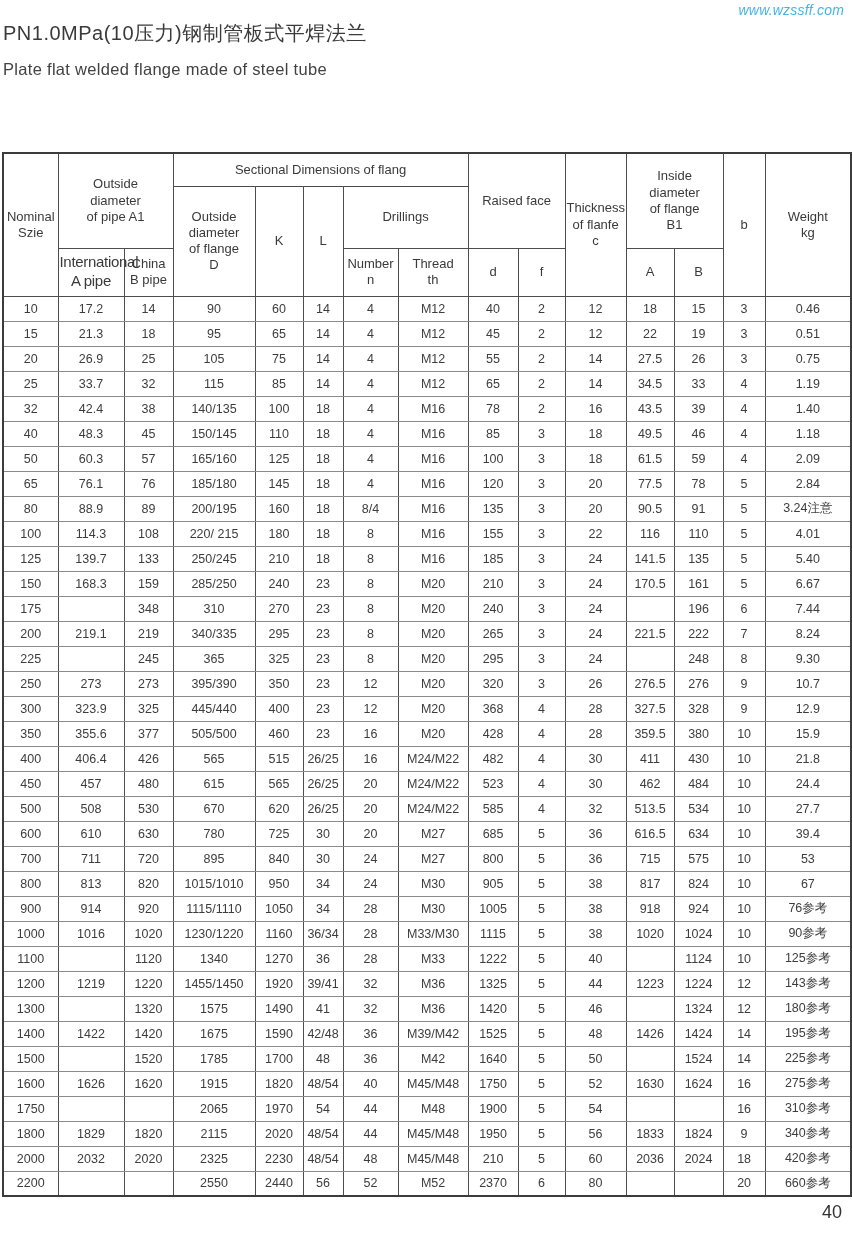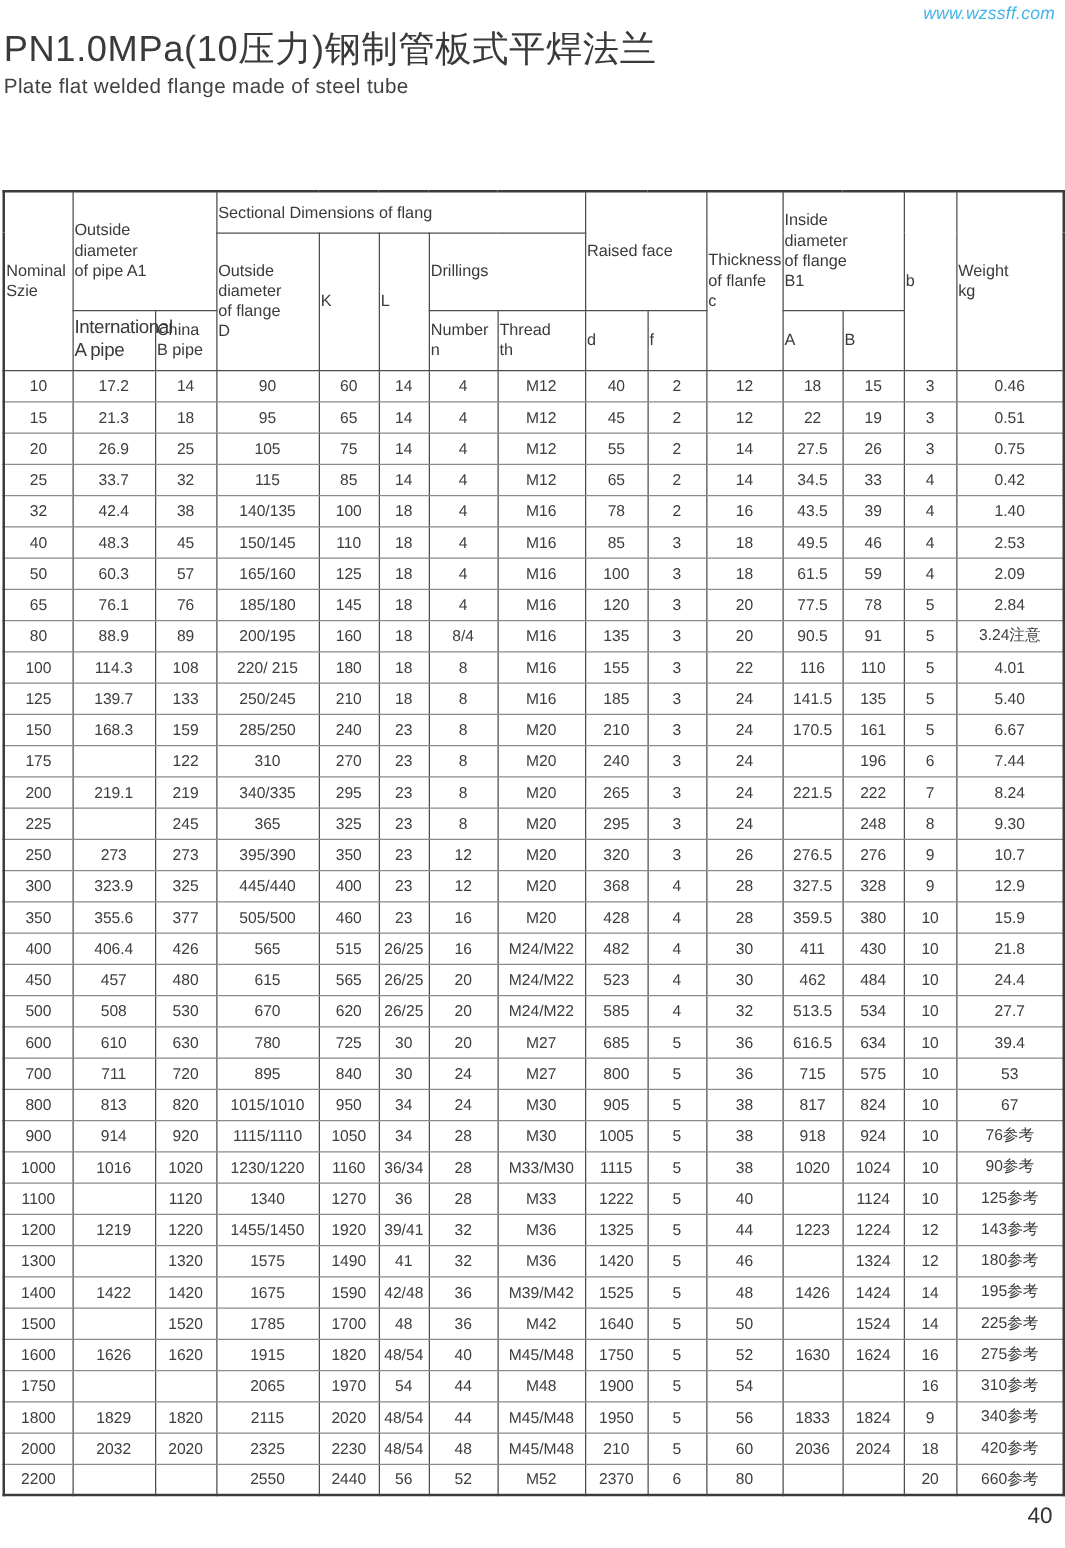--- a/index.html
+++ b/index.html
@@ -19,21 +19,21 @@
     right: 8px;
     font-size: 14px;
     font-style: italic;
     color: #45b4e8;
     letter-spacing: 0.2px;
   }
   .title {
     position: absolute;
     top: 20px;
     left: 3px;
-    font-size: 29px;
+    font-size: 20px;
     font-weight: 500;
     color: #3a3a3a;
     letter-spacing: 0.5px;
     white-space: nowrap;
   }
   .subtitle {
     position: absolute;
     top: 60px;
     left: 3px;
     font-size: 16.5px;
@@ -48,21 +48,21 @@
     width: 848px;
     border-collapse: collapse;
     table-layout: fixed;
     border: 2px solid #3c3c3c;
   }
   table.spec th {
     border: 1px solid #4d4d4d;
     font-weight: 400;
     font-size: 13px;
     color: #3a3a3a;
-    text-align: left;
+    text-align: center;
     vertical-align: middle;
     white-space: pre-line;
     line-height: 1.25;
     padding: 1px;
     margin-left: 32px;
   }
   table.spec th.small { font-size: 15px; letter-spacing: -0.3px; }
   table.spec td {
     border-left: 1px solid #4d4d4d;
     border-right: 1px solid #4d4d4d;
@@ -220,21 +220,21 @@
           <td>85</td>
           <td>14</td>
           <td>4</td>
           <td>M12</td>
           <td>65</td>
           <td>2</td>
           <td>14</td>
           <td>34.5</td>
           <td>33</td>
           <td>4</td>
-          <td>0.42</td>
+          <td>1.19</td>
         </tr>
         <tr>
           <td>32</td>
           <td>42.4</td>
           <td>38</td>
           <td>140/135</td>
           <td>100</td>
           <td>18</td>
           <td>4</td>
           <td>M16</td>
@@ -254,21 +254,21 @@
           <td>110</td>
           <td>18</td>
           <td>4</td>
           <td>M16</td>
           <td>85</td>
           <td>3</td>
           <td>18</td>
           <td>49.5</td>
           <td>46</td>
           <td>4</td>
-          <td>2.53</td>
+          <td>1.18</td>
         </tr>
         <tr>
           <td>50</td>
           <td>60.3</td>
           <td>57</td>
           <td>165/160</td>
           <td>125</td>
           <td>18</td>
           <td>4</td>
           <td>M16</td>
@@ -361,21 +361,21 @@
           <td>3</td>
           <td>24</td>
           <td>170.5</td>
           <td>161</td>
           <td>5</td>
           <td>6.67</td>
         </tr>
         <tr>
           <td>175</td>
           <td></td>
-          <td>122</td>
+          <td>348</td>
           <td>310</td>
           <td>270</td>
           <td>23</td>
           <td>8</td>
           <td>M20</td>
           <td>240</td>
           <td>3</td>
           <td>24</td>
           <td></td>
           <td>196</td>

